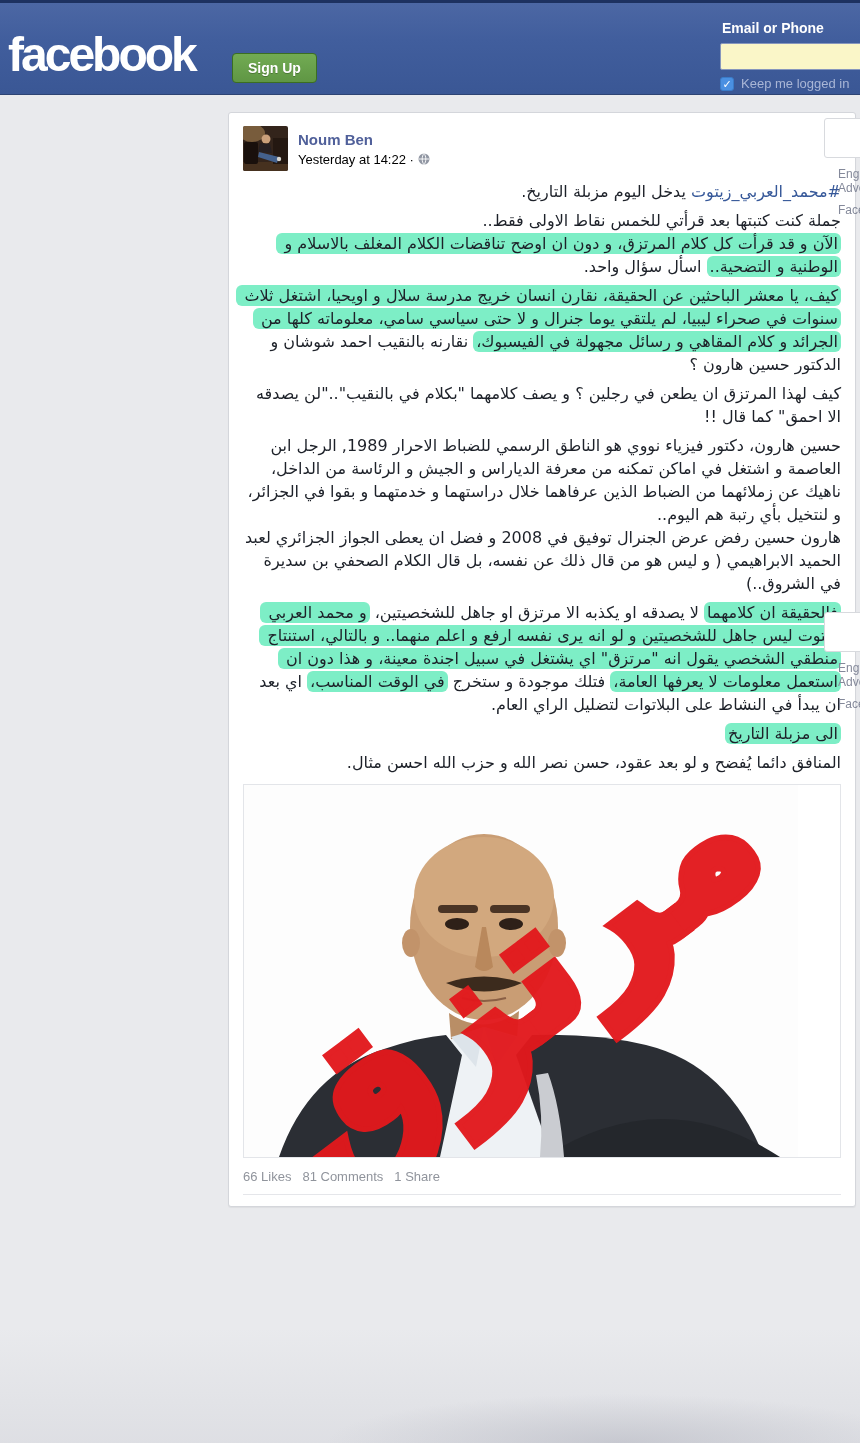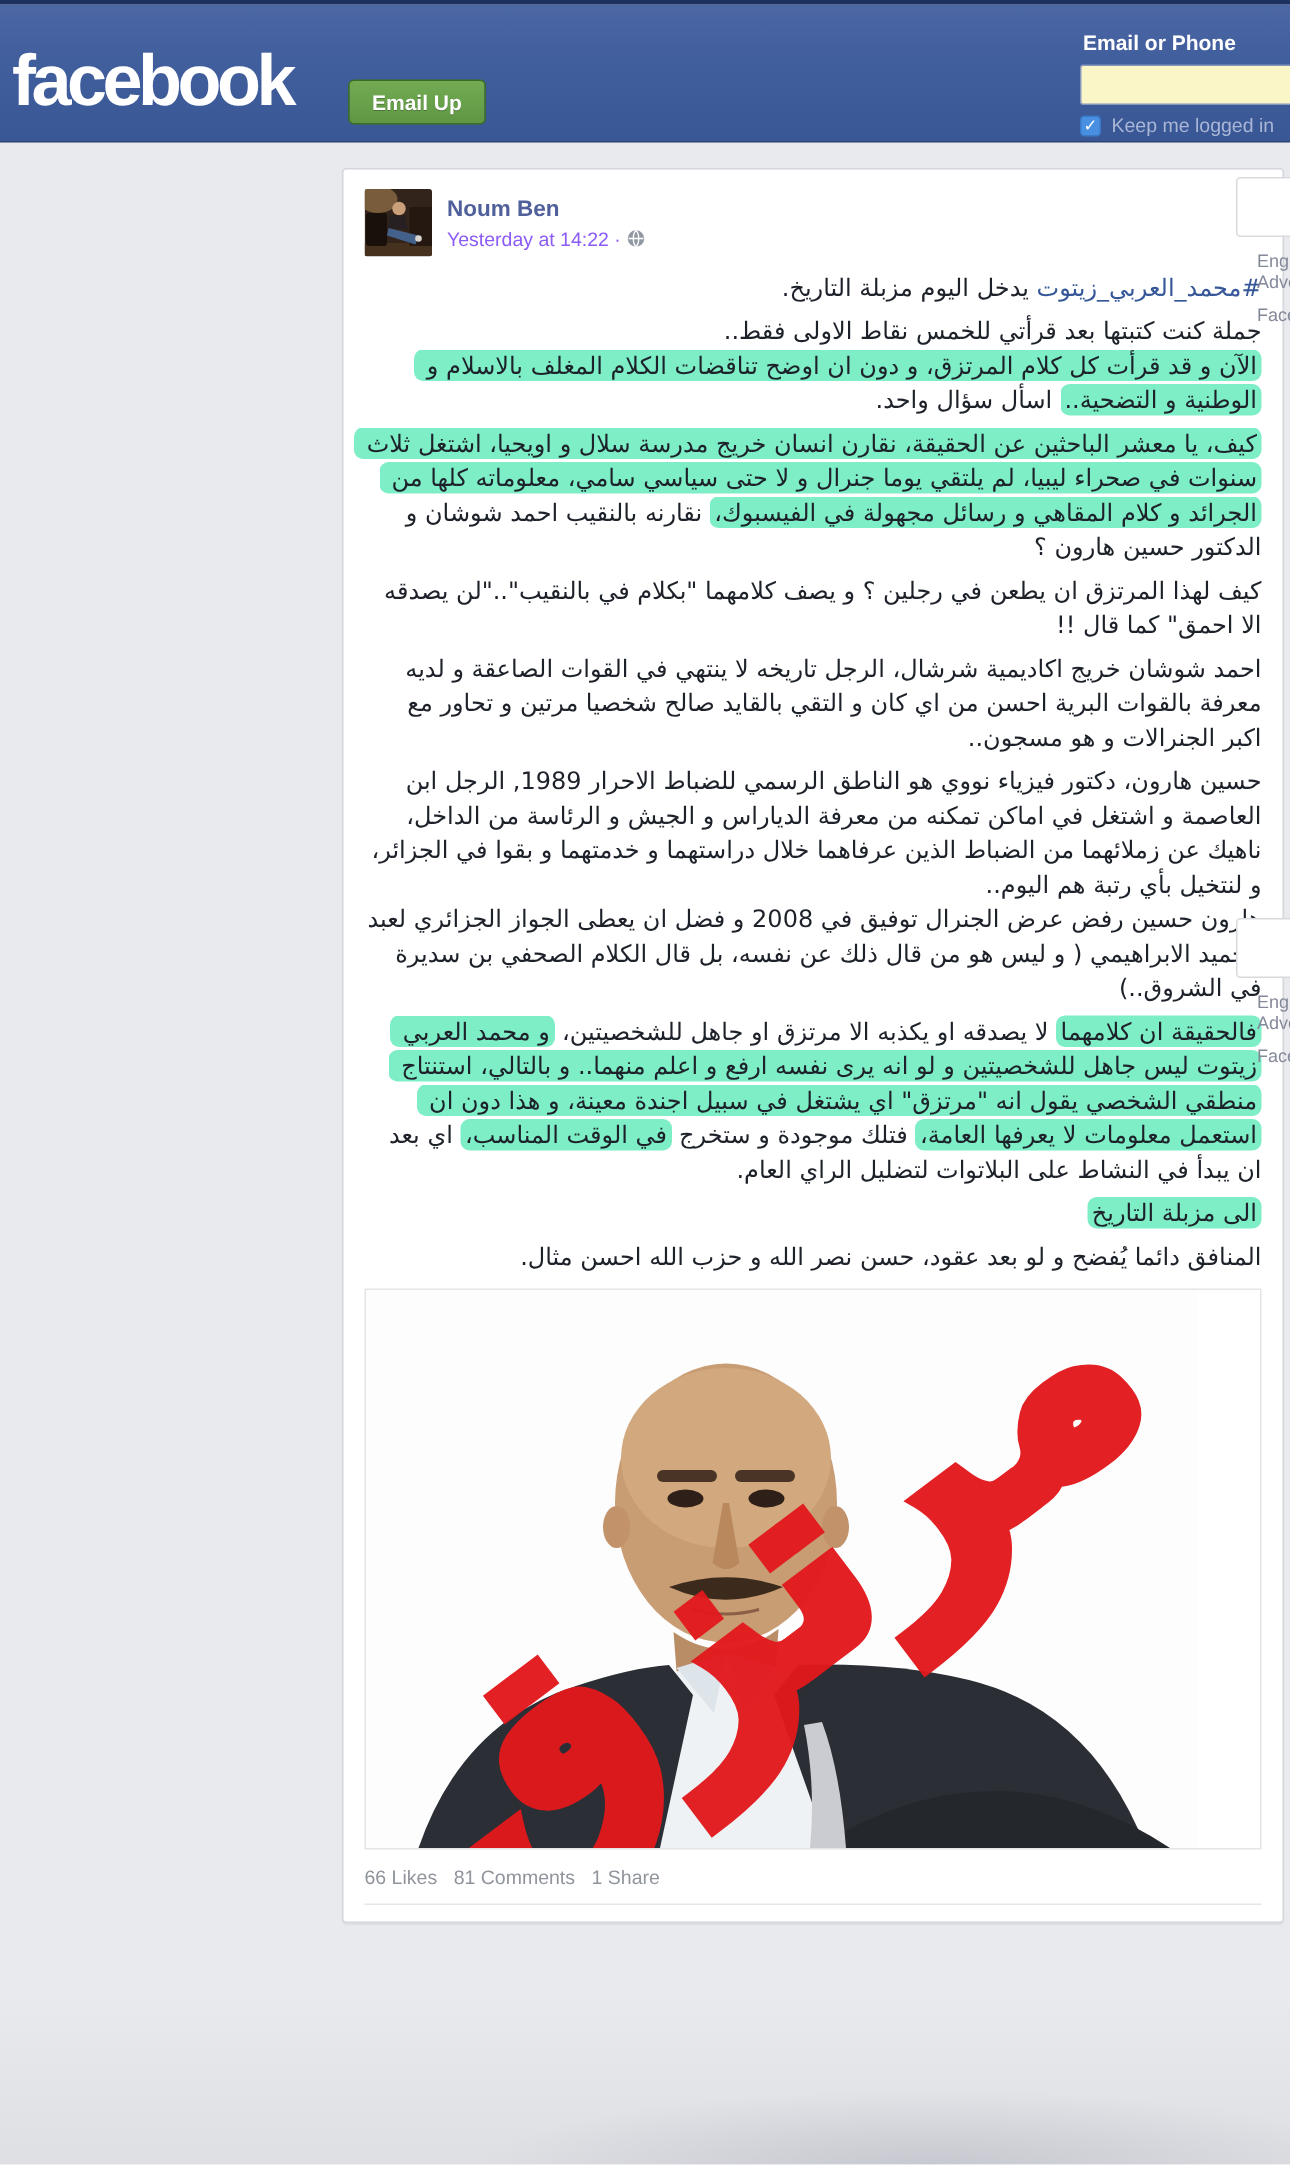--- a/index.html
+++ b/index.html
@@ -55,21 +55,21 @@
     background:#ffffff; border:1px solid #d4d6db; border-radius:3px;
     box-shadow:0 1px 1px rgba(0,0,0,.05);
   }
   .post-header { display:flex; padding:13px 14px 9px; }
   .avatar {
     width:45px; height:45px; flex:0 0 45px; margin-right:10px;
     border-radius:2px; overflow:hidden; display:block;
   }
   .head-meta { display:flex; flex-direction:column; justify-content:center; }
   .author { color:#50609a; font-size:15px; font-weight:bold; margin-bottom:4px; }
-  .timestamp { color:#8b5cf6; font-size:13px; display:flex; align-items:center; gap:4px; }
+  .timestamp { color:#000000; font-size:13px; display:flex; align-items:center; gap:4px; }
 
   .post-text {
     padding:0 14px; direction:rtl; text-align:right;
     font-family:"DejaVu Sans", sans-serif;
     font-size:16px; line-height:23px; color:#1d2129;
   }
   .pp { margin:0 0 6px; white-space:pre-wrap; }
   .tag { color:#365899; }
   .hl {
     background:#7deec6; border-radius:6px; padding:1px 3px;
@@ -104,21 +104,21 @@
       linear-gradient(180deg, rgba(222,223,228,0) 0%, rgba(213,214,220,.55) 100%);
     pointer-events:none;
   }
   .globe-icon { display:inline-block; line-height:0; }
 </style>
 </head>
 <body>
 
 <div class="topbar">
   <div class="fb-logo">facebook</div>
-  <a class="signup-btn" href="#">Email Up</a>
+  <a class="signup-btn" href="#">Sign Up</a>
   <div class="email-label">Email or Phone</div>
   <input class="email-input" type="text" value="" style="">
   <div class="keep-row">
     <span class="keep-checkbox"><span>✓</span></span>
     <span class="keep-label">Keep me logged in</span>
   </div>
 </div>
 
 <div class="card">
 
@@ -149,21 +149,20 @@
       </span>
     </div>
   </div>
 
   <div class="post-text">
       <p class="pp"><a href="#" class="tag">#محمد_العربي_زيتوت</a><span> يدخل اليوم مزبلة التاريخ.</span></p>
       <p class="pp"><span>جملة كنت كتبتها بعد قرأتي للخمس نقاط الاولى فقط..
 </span><span class="hl">الآن و قد قرأت كل كلام المرتزق، و دون ان اوضح تناقضات الكلام المغلف بالاسلام و الوطنية و التضحية..</span><span> اسأل سؤال واحد.</span></p>
       <p class="pp"><span class="hl">كيف، يا معشر الباحثين عن الحقيقة، نقارن انسان خريج مدرسة سلال و اويحيا، اشتغل ثلاث سنوات في صحراء ليبيا، لم يلتقي يوما جنرال و لا حتى سياسي سامي، معلوماته كلها من الجرائد و كلام المقاهي و رسائل مجهولة في الفيسبوك،</span><span> نقارنه بالنقيب احمد شوشان و الدكتور حسين هارون ؟</span></p>
       <p class="pp"><span>كيف لهذا المرتزق ان يطعن في رجلين ؟ و يصف كلامهما "بكلام في بالنقيب".."لن يصدقه الا احمق" كما قال !!</span></p>
-      <p class="pp"><span>احمد شوشان خريج اكاديمية شرشال، الرجل تاريخه لا ينتهي في القوات الصاعقة و لديه معرفة بالقوات البرية احسن من اي كان و التقي بالقايد صالح شخصيا مرتين و تحاور مع اكبر الجنرالات و هو مسجون..</span></p>
       <p class="pp"><span>حسين هارون، دكتور فيزياء نووي هو الناطق الرسمي للضباط الاحرار 1989, الرجل ابن العاصمة و اشتغل في اماكن تمكنه من معرفة الدياراس و الجيش و الرئاسة من الداخل، ناهيك عن زملائهما من الضباط الذين عرفاهما خلال دراستهما و خدمتهما و بقوا في الجزائر، و لنتخيل بأي رتبة هم اليوم..
 هارون حسين رفض عرض الجنرال توفيق في 2008 و فضل ان يعطى الجواز الجزائري لعبد الحميد الابراهيمي ( و ليس هو من قال ذلك عن نفسه، بل قال الكلام الصحفي بن سديرة في الشروق..)</span></p>
       <p class="pp"><span class="hl">فالحقيقة ان كلامهما</span><span> لا يصدقه او يكذبه الا مرتزق او جاهل للشخصيتين، </span><span class="hl">و محمد العربي زيتوت ليس جاهل للشخصيتين و لو انه يرى نفسه ارفع و اعلم منهما.. و بالتالي، استنتاج منطقي الشخصي يقول انه "مرتزق" اي يشتغل في سبيل اجندة معينة، و هذا دون ان استعمل معلومات لا يعرفها العامة،</span><span> فتلك موجودة و ستخرج </span><span class="hl">في الوقت المناسب،</span><span> اي بعد ان يبدأ في النشاط على البلاتوات لتضليل الراي العام.</span></p>
       <p class="pp"><span class="hl">الى مزبلة التاريخ</span></p>
       <p class="pp"><span>المنافق دائما يُفضح و لو بعد عقود، حسن نصر الله و حزب الله احسن مثال.</span></p>
     </div>
 
   <a class="post-image" href="#">
     <svg width="554" height="372" viewBox="0 0 554 372">
       <rect width="554" height="372" fill="#fdfdfd"></rect>

